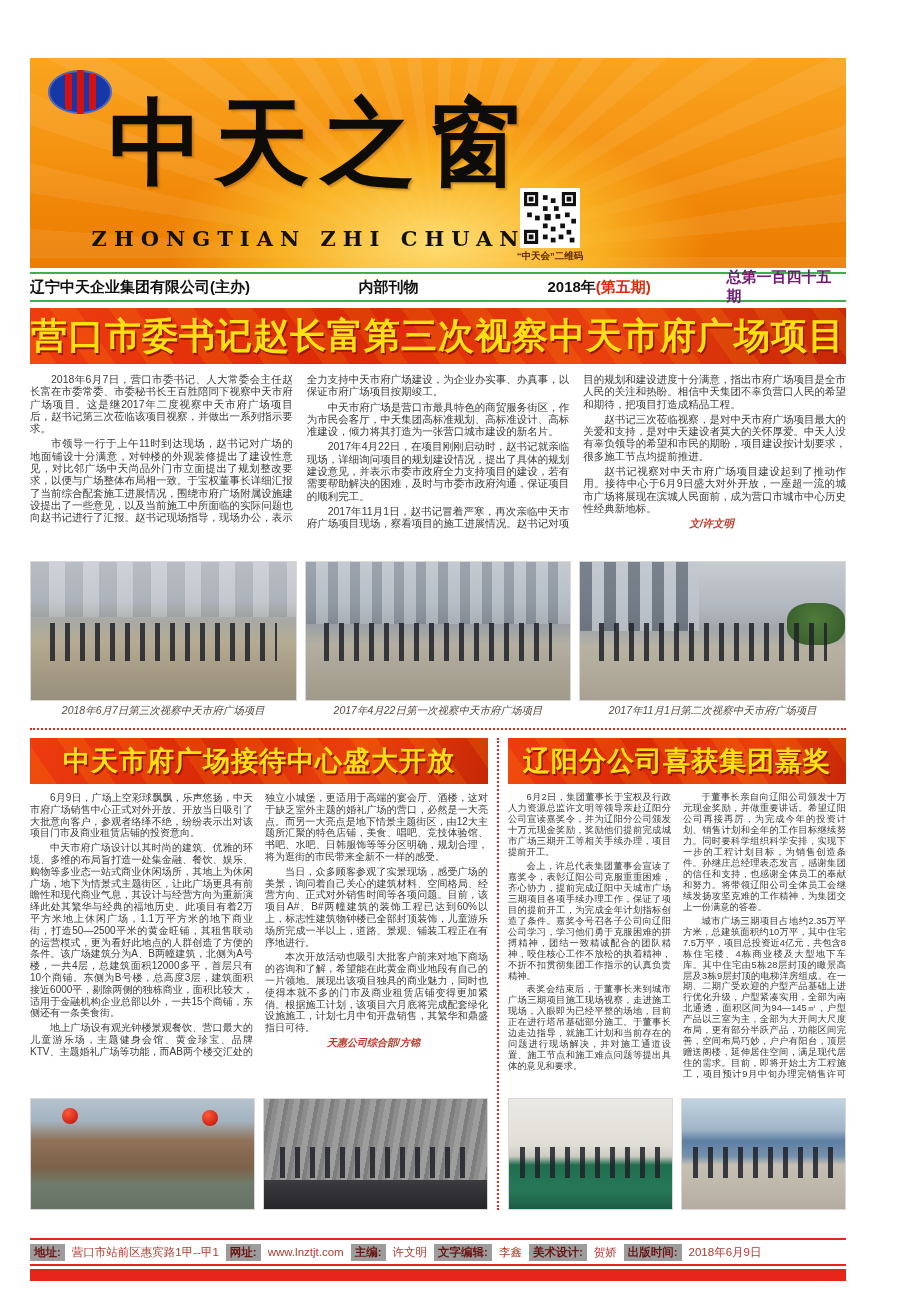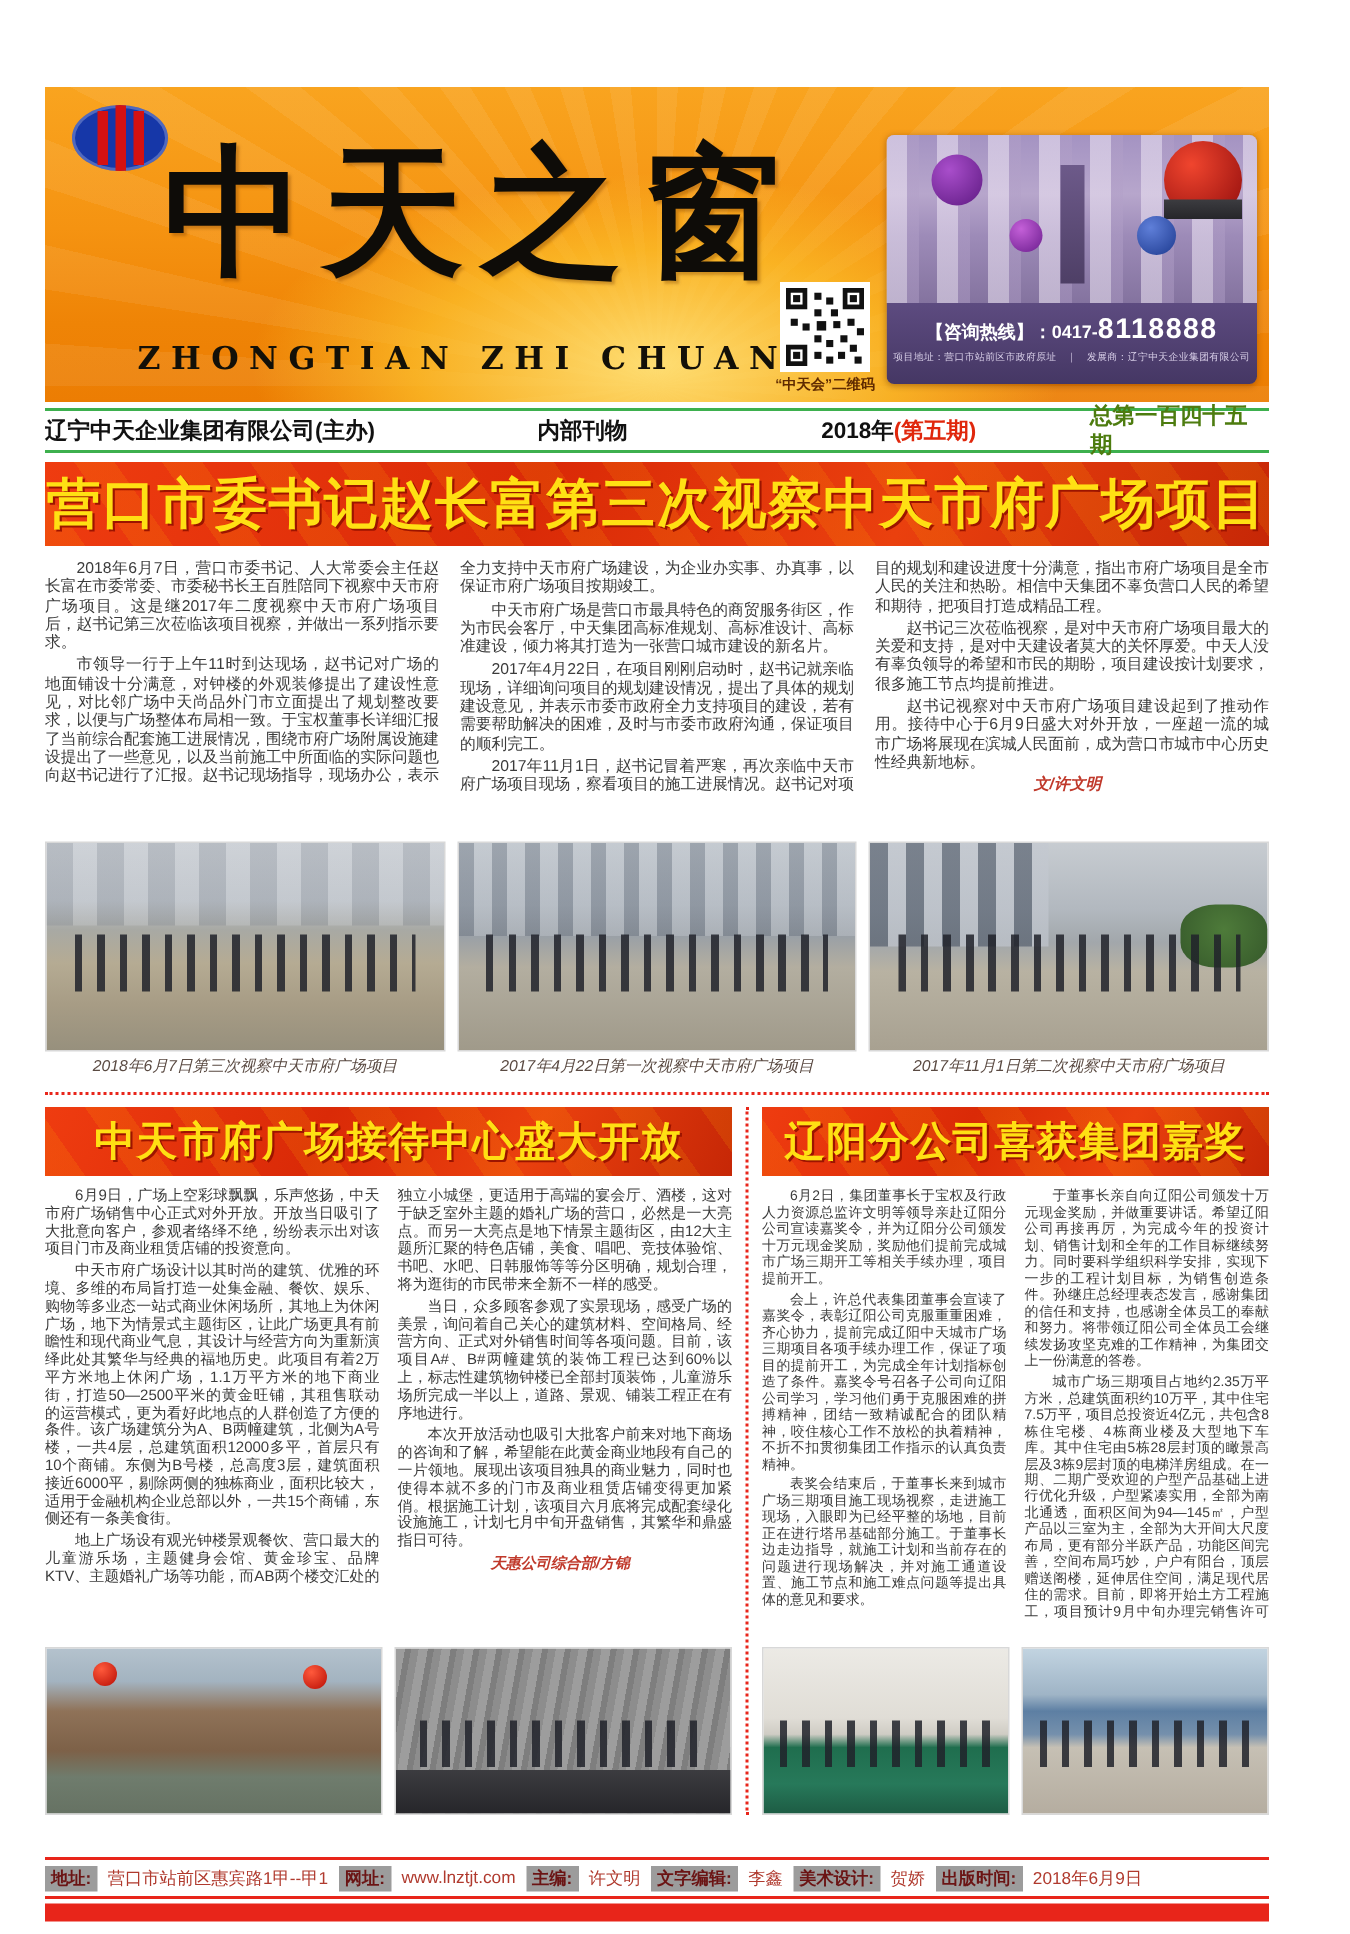--- a/index.html
+++ b/index.html
@@ -46,21 +46,21 @@
   .ad-hotline .num { font-size:19px; letter-spacing:1px; }
   .ad-foot { margin-top:3px; font-size:6.5px; color:#d8cfe8; letter-spacing:.3px; }
 
   
   .masthead-row { margin-top:4px; border-top:2px solid #3db04e; border-bottom:2px solid #3db04e;
     height:30px; display:flex; align-items:center; font-size:15px; font-weight:bold; color:#111; }
   .masthead-row .pub { width:330px; }
   .masthead-row .cat { width:190px; }
   .masthead-row .yr  { width:180px; }
   .masthead-row .red { color:#e0270c; }
-  .masthead-row .total { margin-left:auto; color:#4d7c0f; }
+  .masthead-row .total { margin-left:auto; color:#701a75; }
 
   
   .red-banner { position:relative; overflow:hidden; color:#ffe013; text-align:center;
     background:
       repeating-linear-gradient(55deg, rgba(255,180,0,.14) 0 22px, rgba(255,255,255,0) 22px 48px),
       linear-gradient(115deg,#ef3c10 0%, #da2a07 40%, #ea400e 70%, #c62706 100%);
   }
   .headline-main { margin-top:6px; height:56px; line-height:56px; font-size:36px; font-weight:900;
     letter-spacing:1px; white-space:nowrap; text-shadow:1.5px 1.5px 0 #9c1400; }
   .headline-sub { height:46px; line-height:46px; font-size:27px; font-weight:900;
@@ -160,35 +160,20 @@
               <rect x="27" y="24" width="3" height="3"></rect>
               <rect x="12" y="27" width="3" height="3"></rect>
               <rect x="17" y="29" width="3" height="3"></rect>
             <rect x="22" y="27" width="3" height="3"></rect>
               <rect x="29" y="29" width="3" height="3"></rect>
           </g>
         </svg>
       </div>
       <div class="qr-caption">“中天会”二维码</div>
     </div>
-    <div class="ad">
-      <div class="ad-art">
-        <span class="tower"></span>
-        <span class="balloon b1"></span>
-        <span class="balloon b2"></span>
-        <span class="balloon b3"></span>
-        <span class="balloon b4"></span>
-      </div>
-      <div class="ad-strip">
-        <div class="ad-hotline">
-          <span>【咨询热线】：</span><span>0417-</span><span class="num">8118888</span>
-        </div>
-        <div class="ad-foot">项目地址：营口市站前区市政府原址　｜　发展商：辽宁中天企业集团有限公司</div>
-      </div>
-    </div>
   </div>
 
   <div class="masthead-row">
     <span class="pub">辽宁中天企业集团有限公司(主办)</span>
     <span class="cat">内部刊物</span>
     <span class="yr"><span>2018年</span><span class="red">(第五期)</span></span>
     <span class="total">总第一百四十五期</span>
   </div>
 
   <div class="red-banner headline-main">营口市委书记赵长富第三次视察中天市府广场项目</div>

